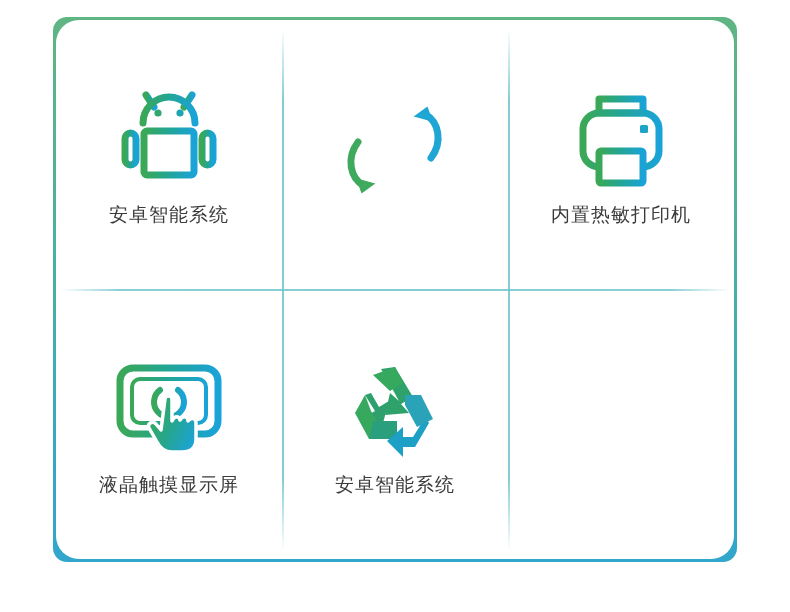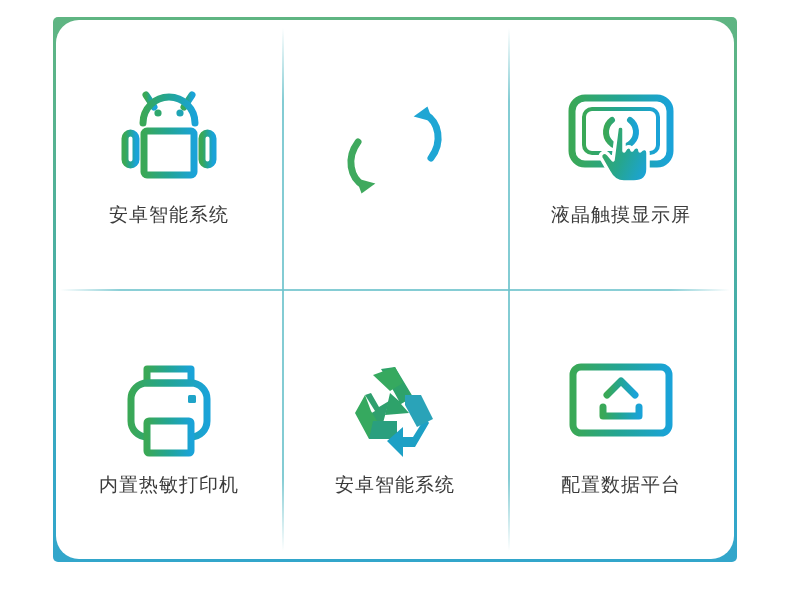--- a/index.html
+++ b/index.html
@@ -19,21 +19,21 @@
     overflow: hidden;
   }
 
   
   .feature-card {
     position: absolute;
     left: 53px;
     top: 17px;
     width: 684px;
     height: 545px;
-    border-radius: 5px;
+    border-radius: 14px;
     padding: 3px;
     background: linear-gradient(to bottom, #5fb582 0%, #56b290 22%, #45aeab 55%, #35a7c6 82%, #32a6cb 100%);
   }
 
   .card-inner {
     position: relative;
     width: 100%;
     height: 100%;
     background: #ffffff;
     border-radius: 23px;
@@ -187,20 +187,41 @@
               <polygon points="86,6 96,19 76,20" fill="#1fa6d4" transform="rotate(18 86 14)"></polygon>
 
               <path d="M19 42 C7 58 11 78 25 86" fill="none" stroke="#3fa95e" stroke-width="7" stroke-linecap="round"></path>
               <polygon points="25,94 15,81 35,80" fill="#3fa95e" transform="rotate(18 25 86)"></polygon>
             </svg>
           </div>
         </div>
 
         <div class="cell">
           <div class="icon-wrap">
+            <svg width="100" height="98" viewBox="0 0 100 98">
+              <g fill="none" stroke="url(#gradLR)" stroke-width="7" stroke-linejoin="round" stroke-linecap="round">
+
+                <path d="M28 22 h44 v-14 h-44 z"></path>
+
+                <path d="M28 22 h44 a16 16 0 0 1 16 16 v22 a16 16 0 0 1 -16 16 h-44 a16 16 0 0 1 -16 -16 v-22 a16 16 0 0 1 16 -16 z"></path>
+
+                <rect x="28" y="60" width="44" height="32" rx="2" fill="#ffffff"></rect>
+
+                <line x1="38" y1="71" x2="62" y2="71"></line>
+                <line x1="38" y1="82" x2="62" y2="82"></line>
+              </g>
+
+              <rect x="69" y="34" width="8" height="8" rx="1.5" fill="#1fa4c8"></rect>
+            </svg>
+          </div>
+          <div class="cell-label">内置热敏打印机</div>
+        </div>
+
+        <div class="cell">
+          <div class="icon-wrap">
             <svg width="108" height="94" viewBox="0 0 108 94">
 
               <rect x="5" y="5" width="98" height="66" rx="13" fill="none" stroke="url(#gradLR)" stroke-width="7"></rect>
 
               <rect x="17" y="16" width="74" height="44" rx="8" fill="none" stroke="url(#gradLR)" stroke-width="4"></rect>
 
               <path d="M45 27 A15 15 0 1 0 63 27" fill="none" stroke="url(#gradLR)" stroke-width="6" stroke-linecap="round"></path>
               <line x1="54" y1="20" x2="54" y2="36" stroke="url(#gradLR)" stroke-width="6" stroke-linecap="round"></line>
 
               <path d="M50 36
@@ -217,77 +238,36 @@
                        c-2-4 3-8 7-4
                        l5 6
                        z" fill="url(#gradLR2)" stroke="#ffffff" stroke-width="3.5" stroke-linejoin="round"></path>
             </svg>
           </div>
           <div class="cell-label">液晶触摸显示屏</div>
         </div>
 
         <div class="cell">
           <div class="icon-wrap">
-            <svg width="100" height="98" viewBox="0 0 100 98">
-              <g fill="none" stroke="url(#gradLR)" stroke-width="7" stroke-linejoin="round" stroke-linecap="round">
-
-                <path d="M28 22 h44 v-14 h-44 z"></path>
-
-                <path d="M28 22 h44 a16 16 0 0 1 16 16 v22 a16 16 0 0 1 -16 16 h-44 a16 16 0 0 1 -16 -16 v-22 a16 16 0 0 1 16 -16 z"></path>
-
-                <rect x="28" y="60" width="44" height="32" rx="2" fill="#ffffff"></rect>
-
-                <line x1="38" y1="71" x2="62" y2="71"></line>
-                <line x1="38" y1="82" x2="62" y2="82"></line>
-              </g>
-
-              <rect x="69" y="34" width="8" height="8" rx="1.5" fill="#1fa4c8"></rect>
-            </svg>
-          </div>
-          <div class="cell-label">内置热敏打印机</div>
-        </div>
-
-        <div class="cell">
-          <div class="icon-wrap">
             <svg width="104" height="98" viewBox="0 0 104 98">
 
               <path d="M38 8 L52 6 L70 36 L58 43 L66 52 L42 54 L47 32 L56 40 L45 20 Z" fill="#2ea26a"></path>
               <path d="M30 14 L52 6 L60 22 L47 30 Z" fill="#36a95f"></path>
 
               <path d="M22 34 L32 50 L20 57 L40 62 L46 40 L36 46 L28 32 Z" fill="#2f9f6e"></path>
               <path d="M22 34 L12 52 L26 78 L40 70 L28 50 Z" fill="#36a95f"></path>
               <path d="M26 78 L54 78 L54 60 L30 60 Z" fill="#2a9f7e"></path>
 
               <path d="M72 40 L86 62 L72 86 L60 86 L60 96 L44 80 L60 66 L60 76 L70 76 L80 60 L66 40 Z" fill="#1da0c5"></path>
               <path d="M62 34 L78 34 L90 58 L74 66 L62 44 Z" fill="#2aa3b8"></path>
             </svg>
           </div>
           <div class="cell-label">安卓智能系统</div>
         </div>
 
-        <div class="cell">
-          <div class="icon-wrap">
-            <svg width="108" height="96" viewBox="0 0 108 96">
-              <g fill="none" stroke="url(#gradLR)" stroke-width="7" stroke-linecap="round" stroke-linejoin="round">
-
-                <rect x="6" y="5" width="96" height="66" rx="8"></rect>
-
-                <line x1="54" y1="71" x2="54" y2="84"></line>
-
-                <line x1="30" y1="87" x2="78" y2="87"></line>
-
-                <line x1="54" y1="52" x2="54" y2="20"></line>
-                <polyline points="40,33 54,19 68,33"></polyline>
-
-                <polyline points="36,45 36,54 72,54 72,45"></polyline>
-              </g>
-            </svg>
-          </div>
-          <div class="cell-label">配置数据平台</div>
-        </div>
 
       </div>
 
       <div class="divider-v v1"></div>
       <div class="divider-v v2"></div>
       <div class="divider-h"></div>
 
     </div>
   </div>
 

